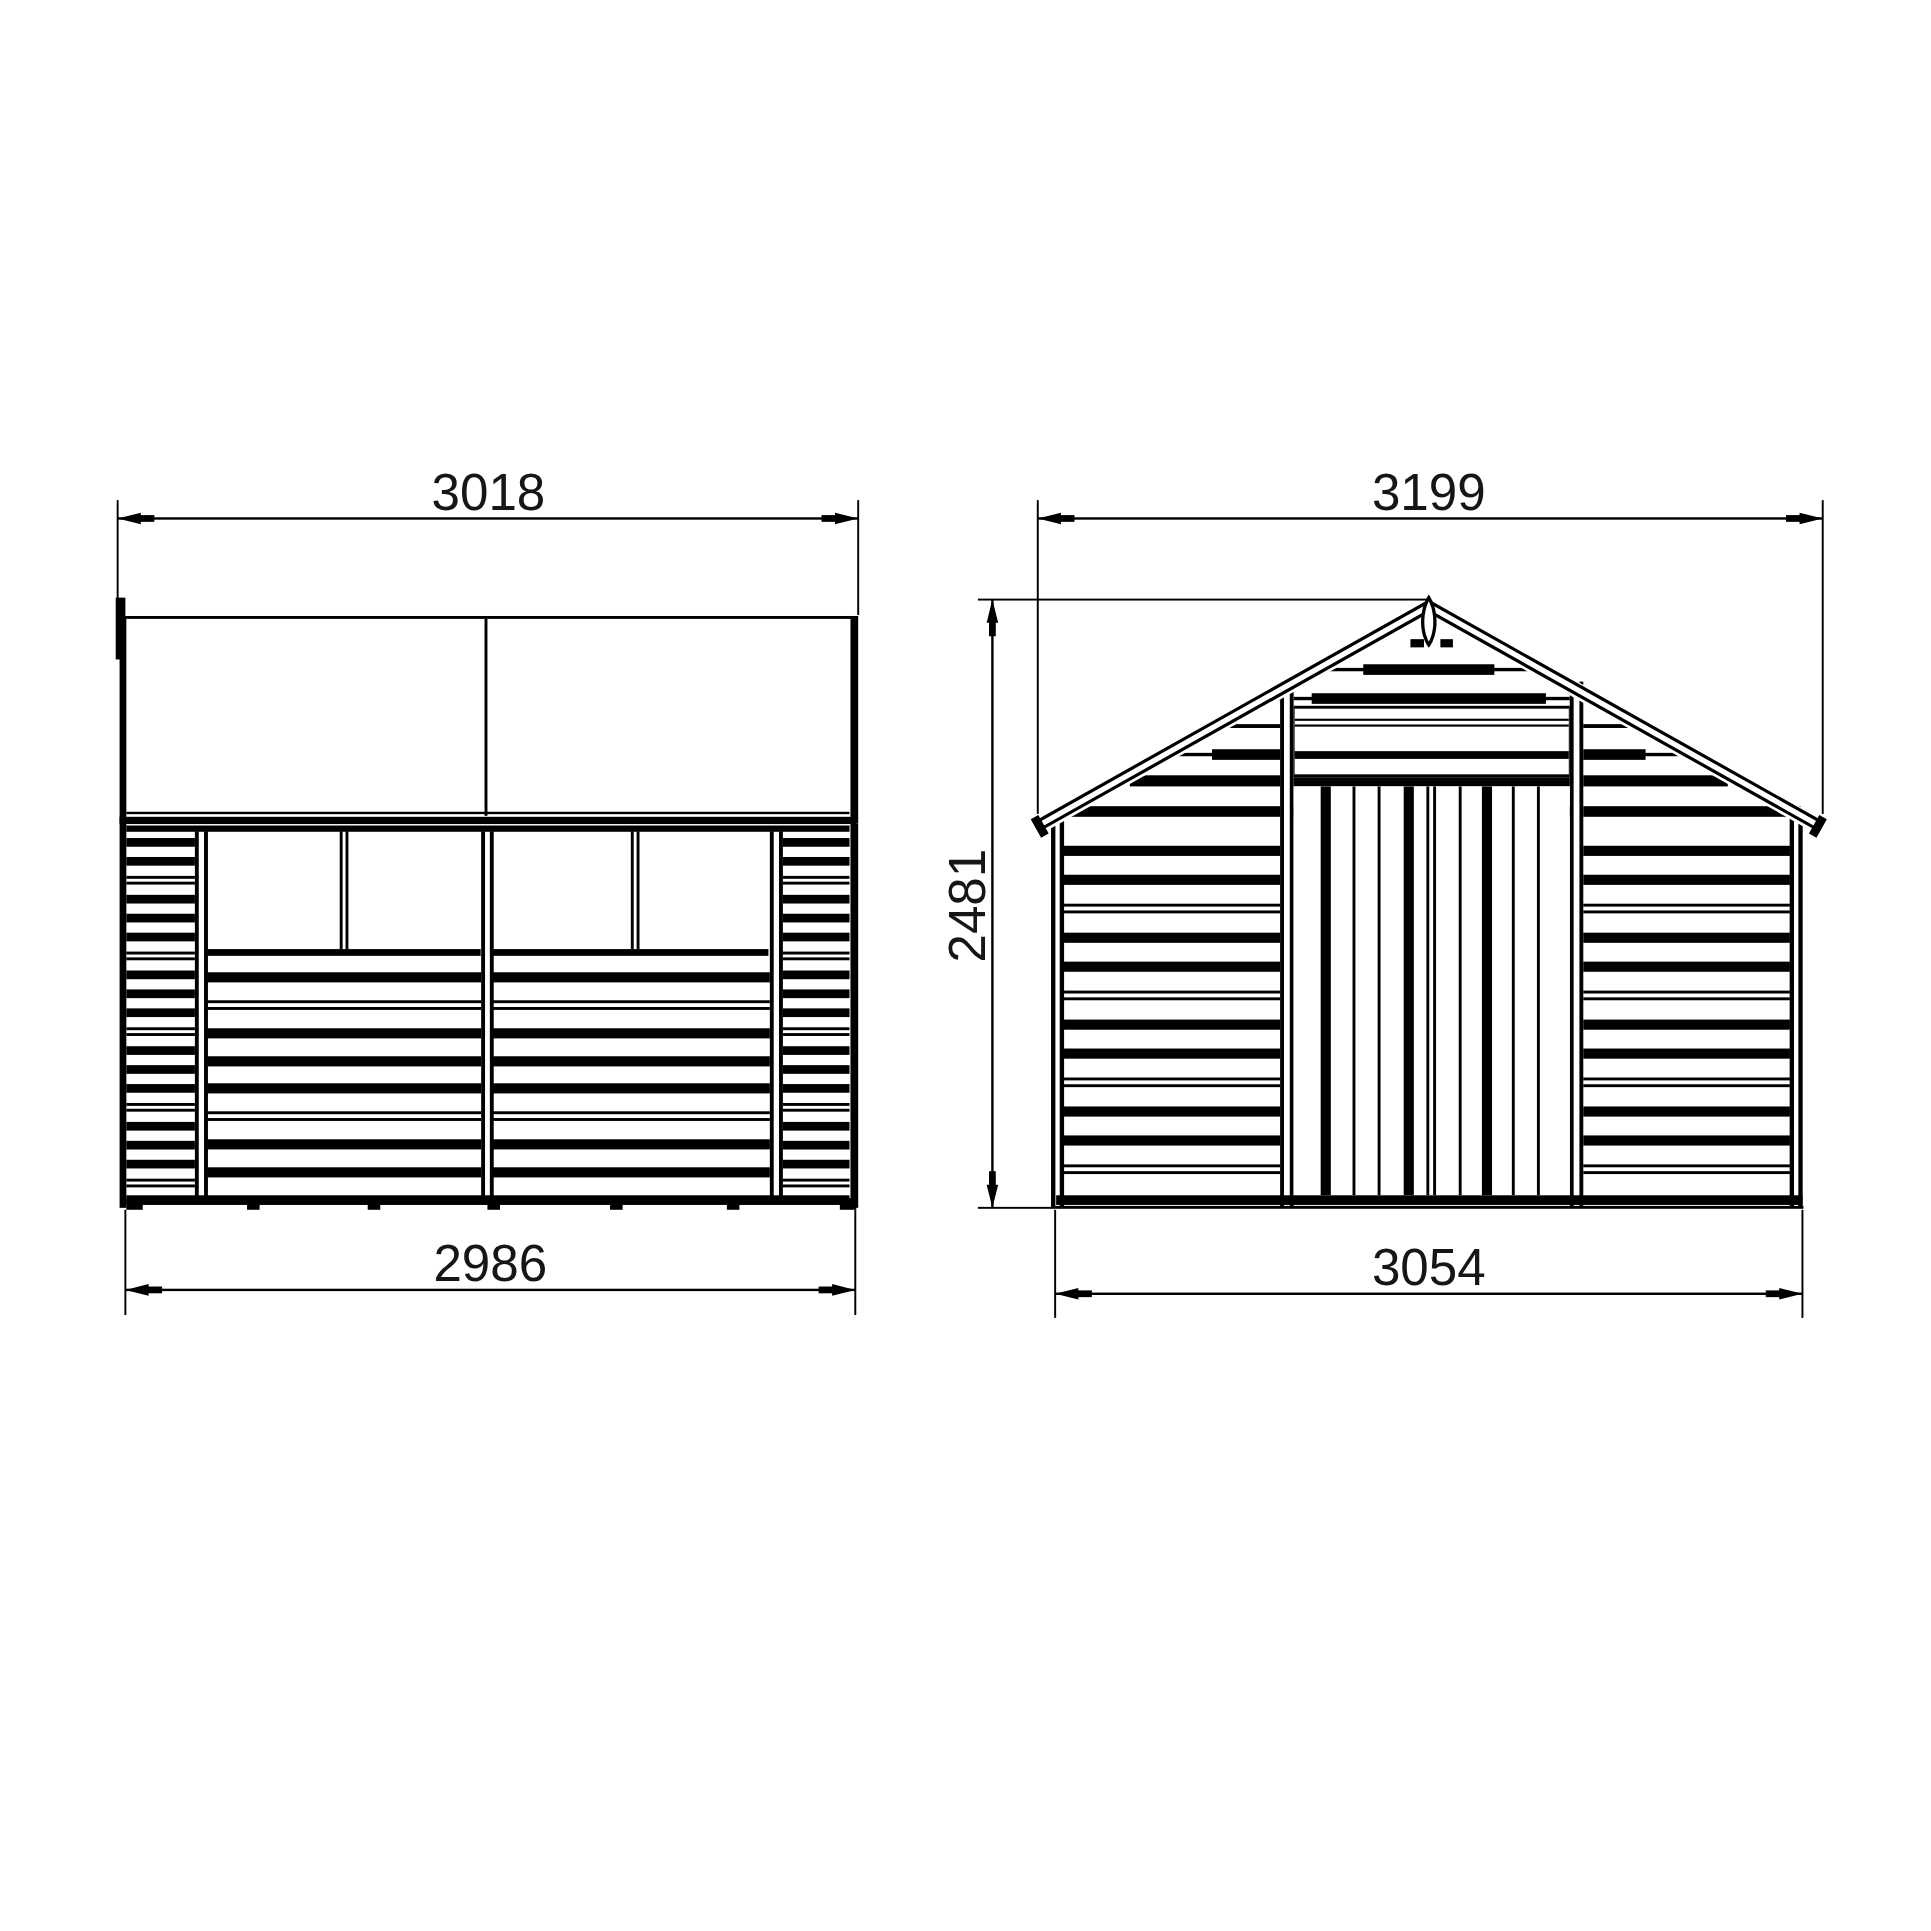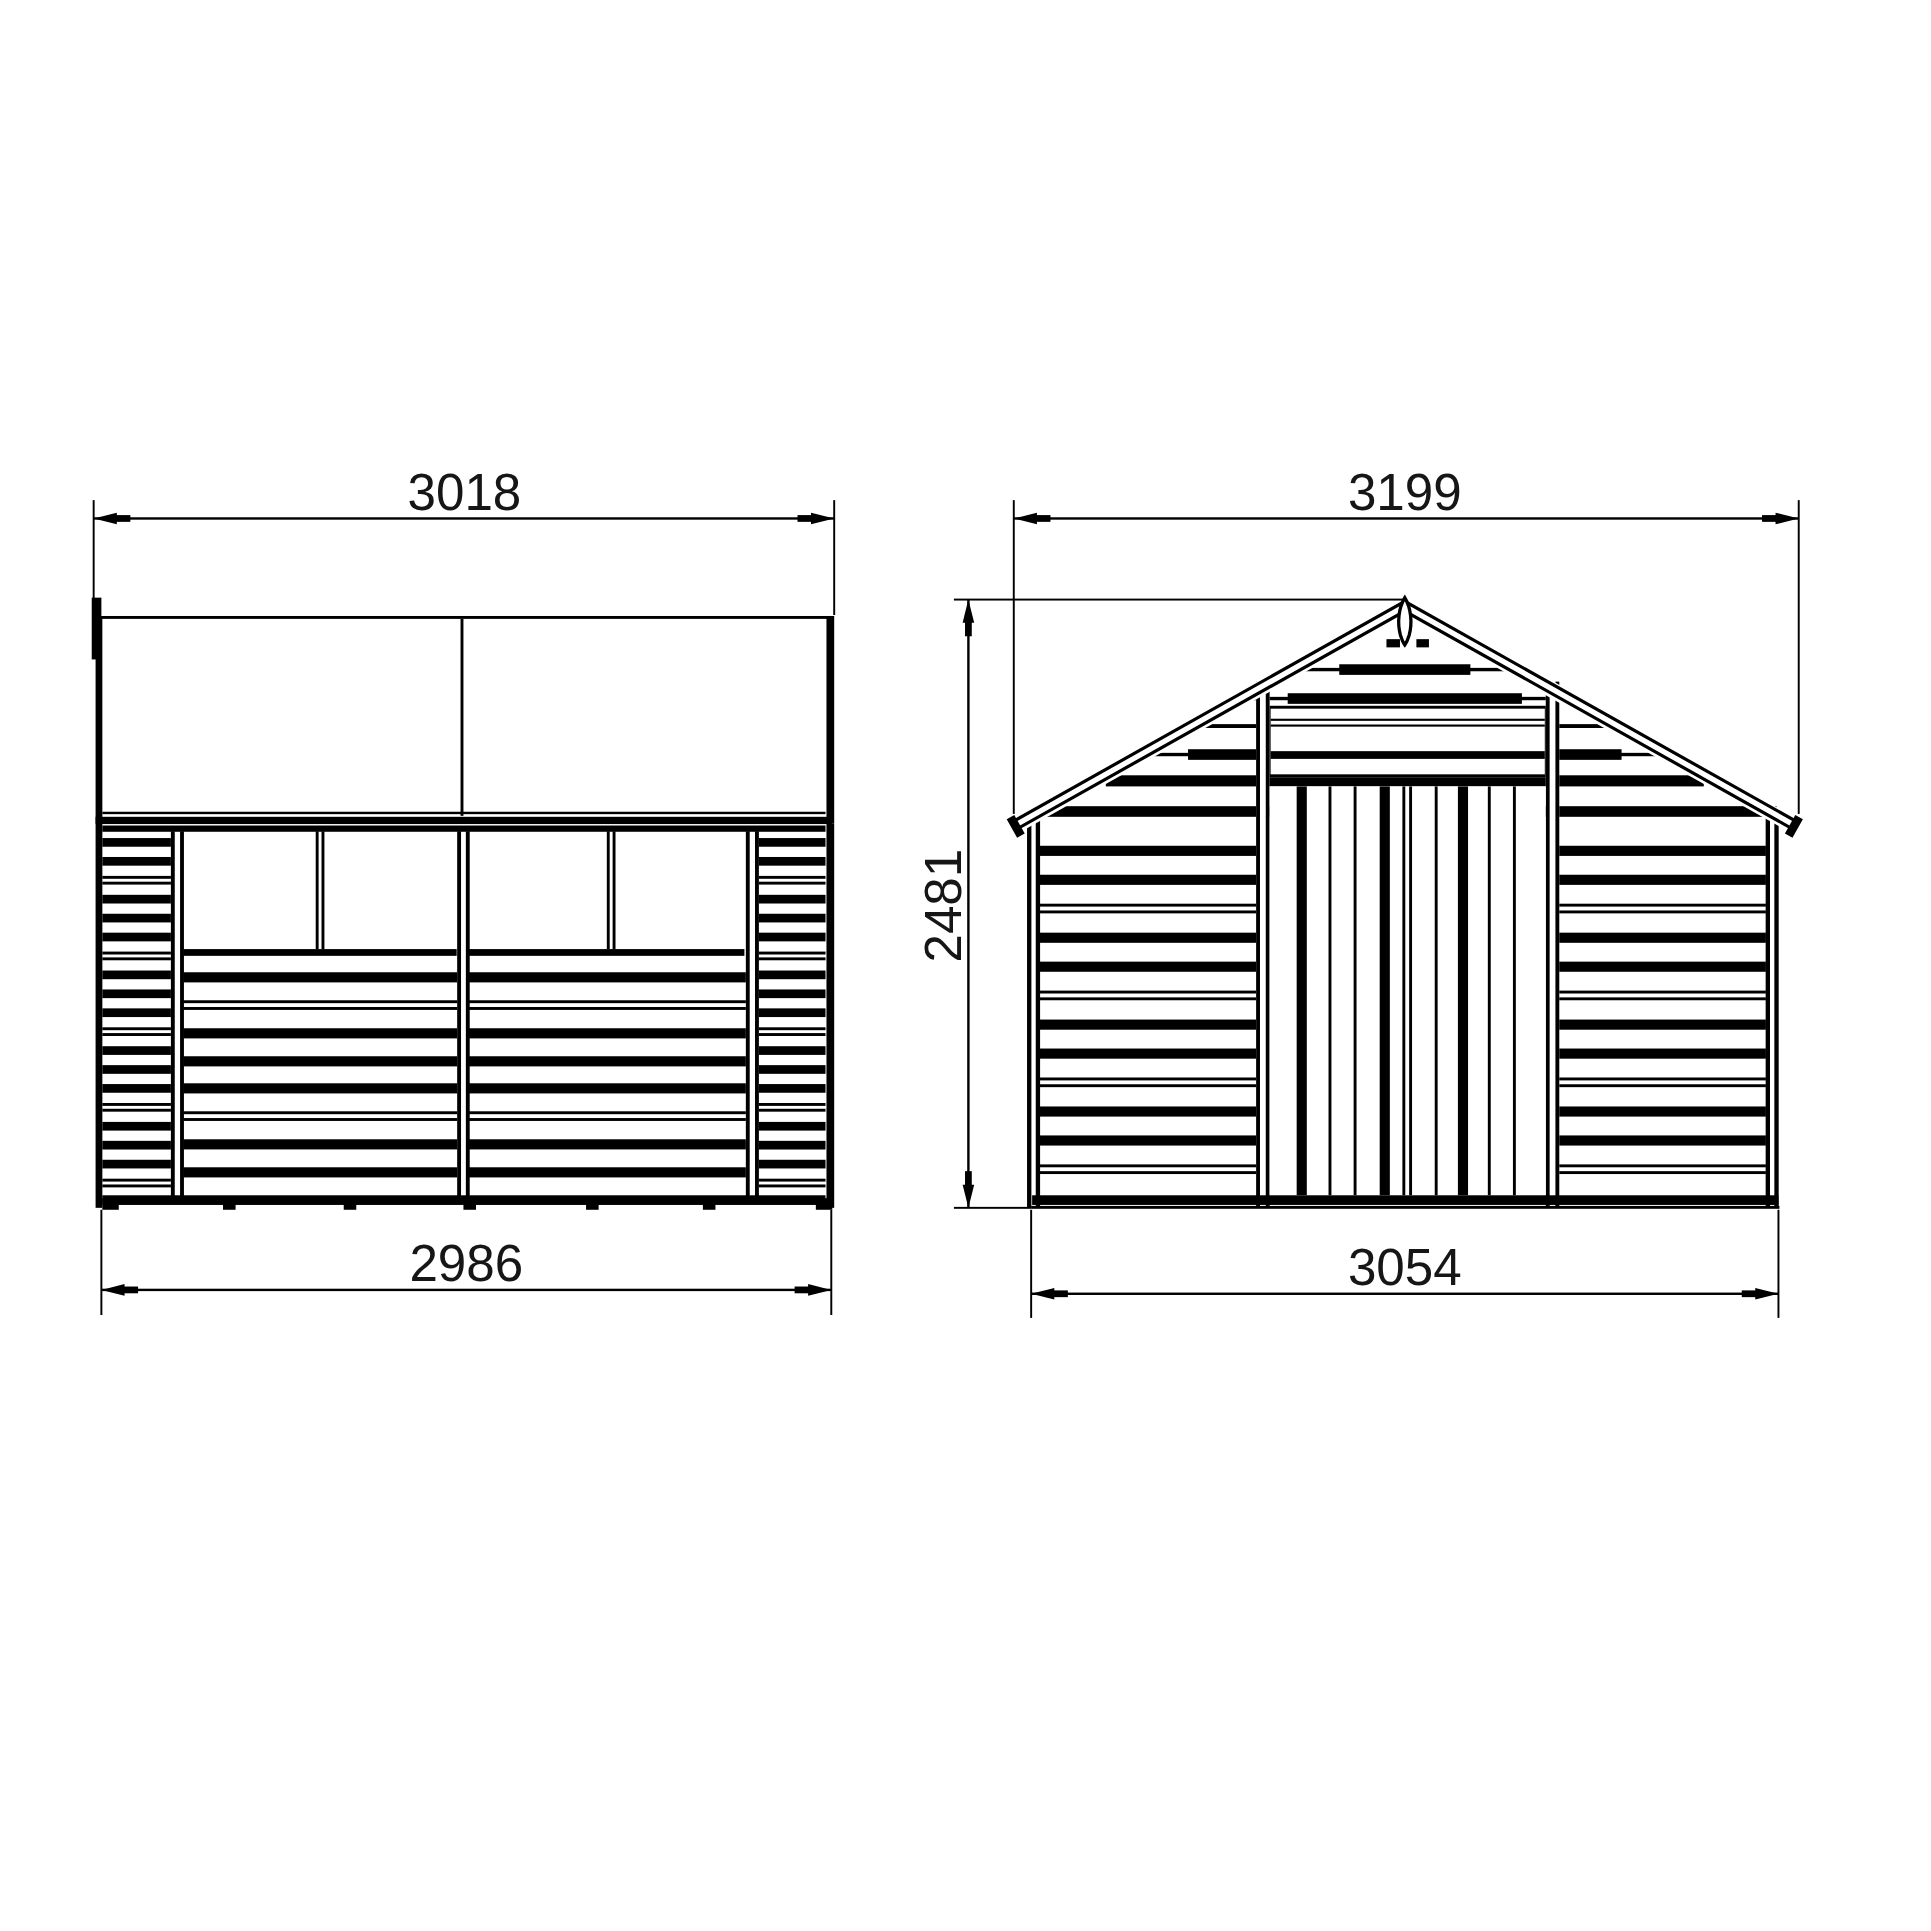--- a/index.html
+++ b/index.html
@@ -1,16 +1,16 @@
 <!DOCTYPE html>
 <html><head>
 <meta charset="utf-8">
 <style>
 html,body{margin:0;padding:0;background:#fff;}
-#c{width:1683px;height:1931px;position:relative;}
+#c{width:1683px;height:1931px;position:relative;padding-left:24px;}
 text{font-family:"Liberation Sans",sans-serif;}
 </style>
 </head>
 <body>
 <div id="c">
 <svg width="1931" height="1931" viewBox="0 0 2000 2000">
 <rect width="2000" height="2000" fill="#fff"></rect>
 <rect x="99" y="638" width="763" height="3" fill="#000"></rect>
 <rect x="99" y="638" width="7" height="215" fill="#000"></rect>
 <rect x="856" y="638" width="8" height="215" fill="#000"></rect>

